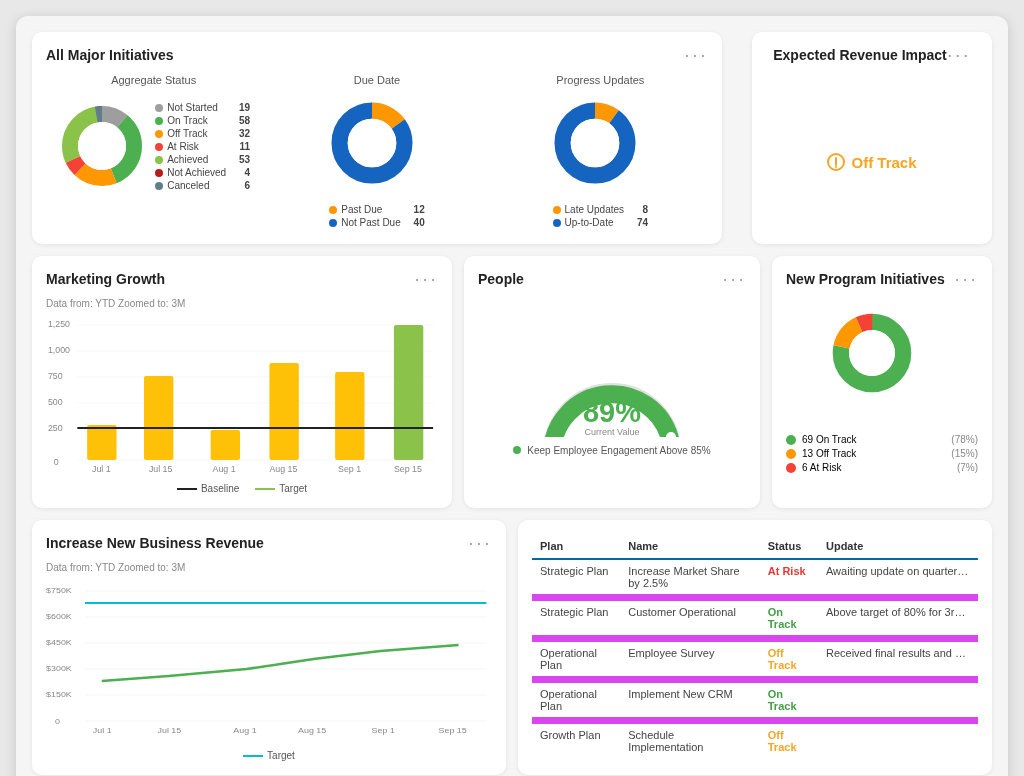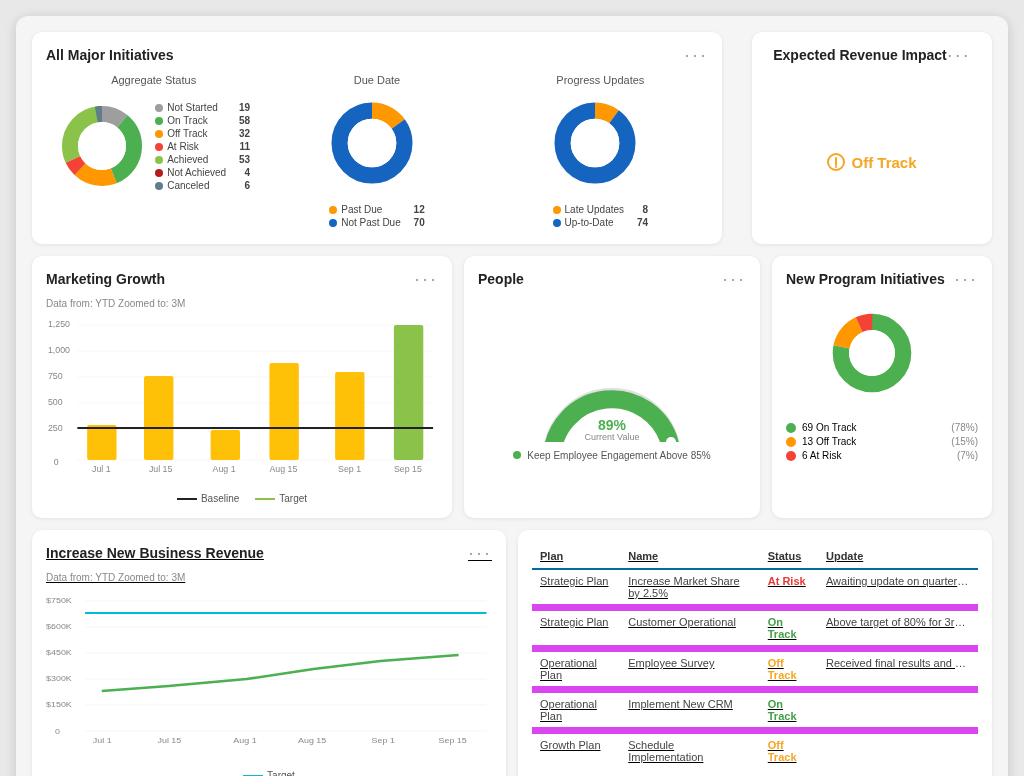--- a/index.html
+++ b/index.html
@@ -30,21 +30,20 @@
     .grid-mid {
       display: grid;
       grid-template-columns: 420px 1fr 220px;
       gap: 12px;
       margin-bottom: 12px;
     }
     .grid-bottom {
       display: grid;
       grid-template-columns: 1fr 1fr;
       gap: 12px;
-      text-decoration: underline;
     }
     .card {
       background: #fff;
       border-radius: 10px;
       padding: 14px;
       box-shadow: 0 1px 4px rgba(0,0,0,0.08);
     }
     .card-header {
       display: flex;
       justify-content: space-between;
@@ -148,21 +147,21 @@
       position: relative;
       height: 160px;
     }
     .bar-chart-svg {
       width: 100%;
       height: 160px;
     }
     .chart-legend {
       display: flex;
       gap: 16px;
-      margin-top: 16px;
+      margin-top: 6px;
       font-size: 10px;
       color: #555;
       justify-content: center;
     }
     .chart-legend-item {
       display: flex;
       align-items: center;
       gap: 4px;
     }
     .legend-line {
@@ -189,21 +188,21 @@
       margin-top: -5px;
     }
     .gauge-value {
       position: absolute;
       bottom: 0;
       left: 50%;
       transform: translateX(-50%);
       text-align: center;
     }
     .gauge-pct {
-      font-size: 14px;
+      font-size: 29px;
       font-weight: 700;
       color: #4caf50;
       line-height: 1;
     }
     .gauge-label {
       font-size: 9px;
       color: #888;
     }
     .people-goal {
       font-size: 10px;
@@ -215,21 +214,21 @@
       gap: 6px;
     }
 
     
     .new-program-donut {
       display: flex;
       flex-direction: column;
       align-items: center;
     }
     .new-program-legend {
-      margin-top: 4px;
+      margin-top: 16px;
       font-size: 10px;
       width: 100%;
     }
     .new-program-legend-item {
       display: flex;
       align-items: center;
       gap: 6px;
       margin-bottom: 3px;
     }
 
@@ -364,21 +363,21 @@
           </div>
           <div class="legend" style="margin-top:6px;">
             <div class="legend-item">
                 <span class="legend-dot" style="background:#ff9800"></span>
                 <span>Past Due</span>
                 <span class="legend-count">12</span>
               </div>
             <div class="legend-item">
                 <span class="legend-dot" style="background:#1565c0"></span>
                 <span>Not Past Due</span>
-                <span class="legend-count">70</span>
+                <span class="legend-count">40</span>
               </div>
           </div>
         </div>
 
         <div class="donut-section">
           <div class="donut-section-title">Progress Updates</div>
           <div class="donut-wrapper" style="width:100px;height:100px;">
             <svg viewBox="0 0 100 100" width="100" height="100">
               <circle cx="50" cy="50" r="36" fill="none" stroke="#eee" stroke-width="18"></circle>
 

